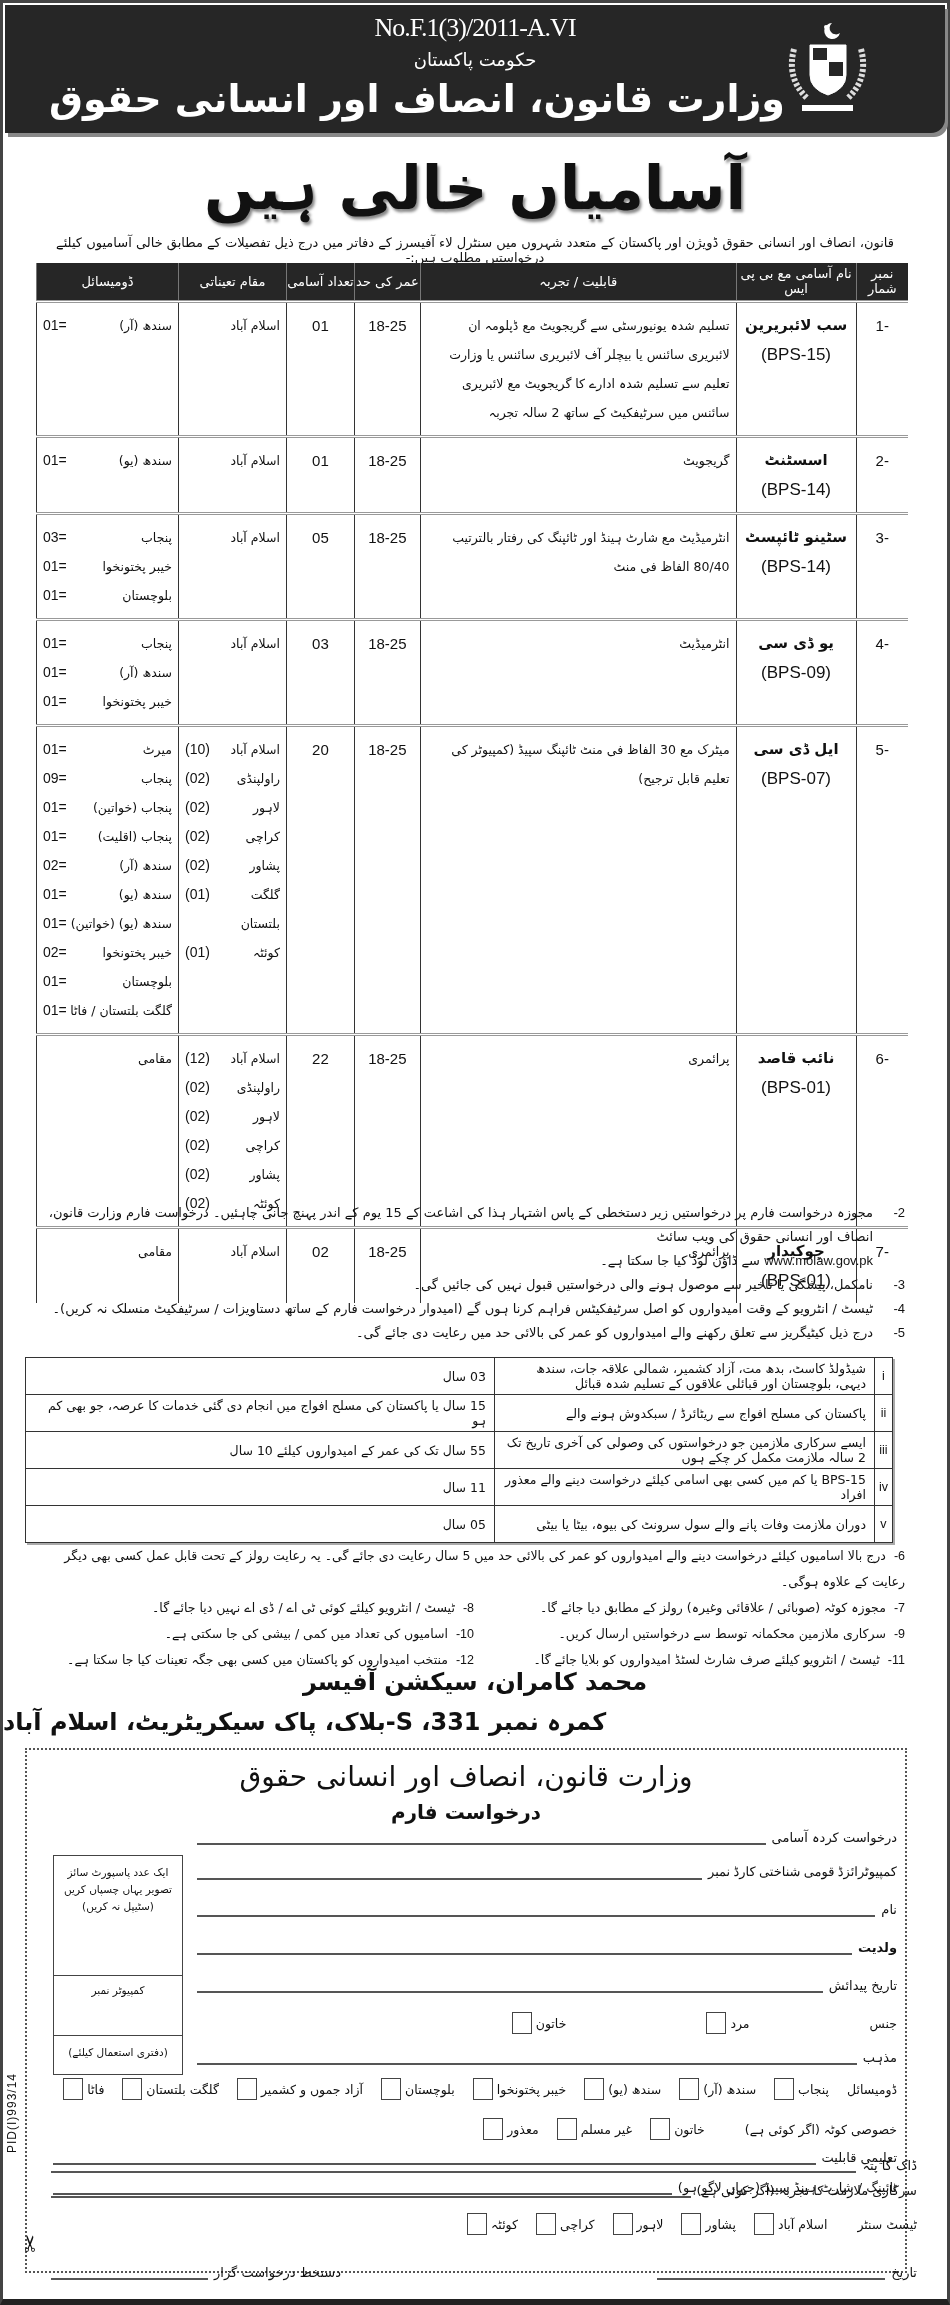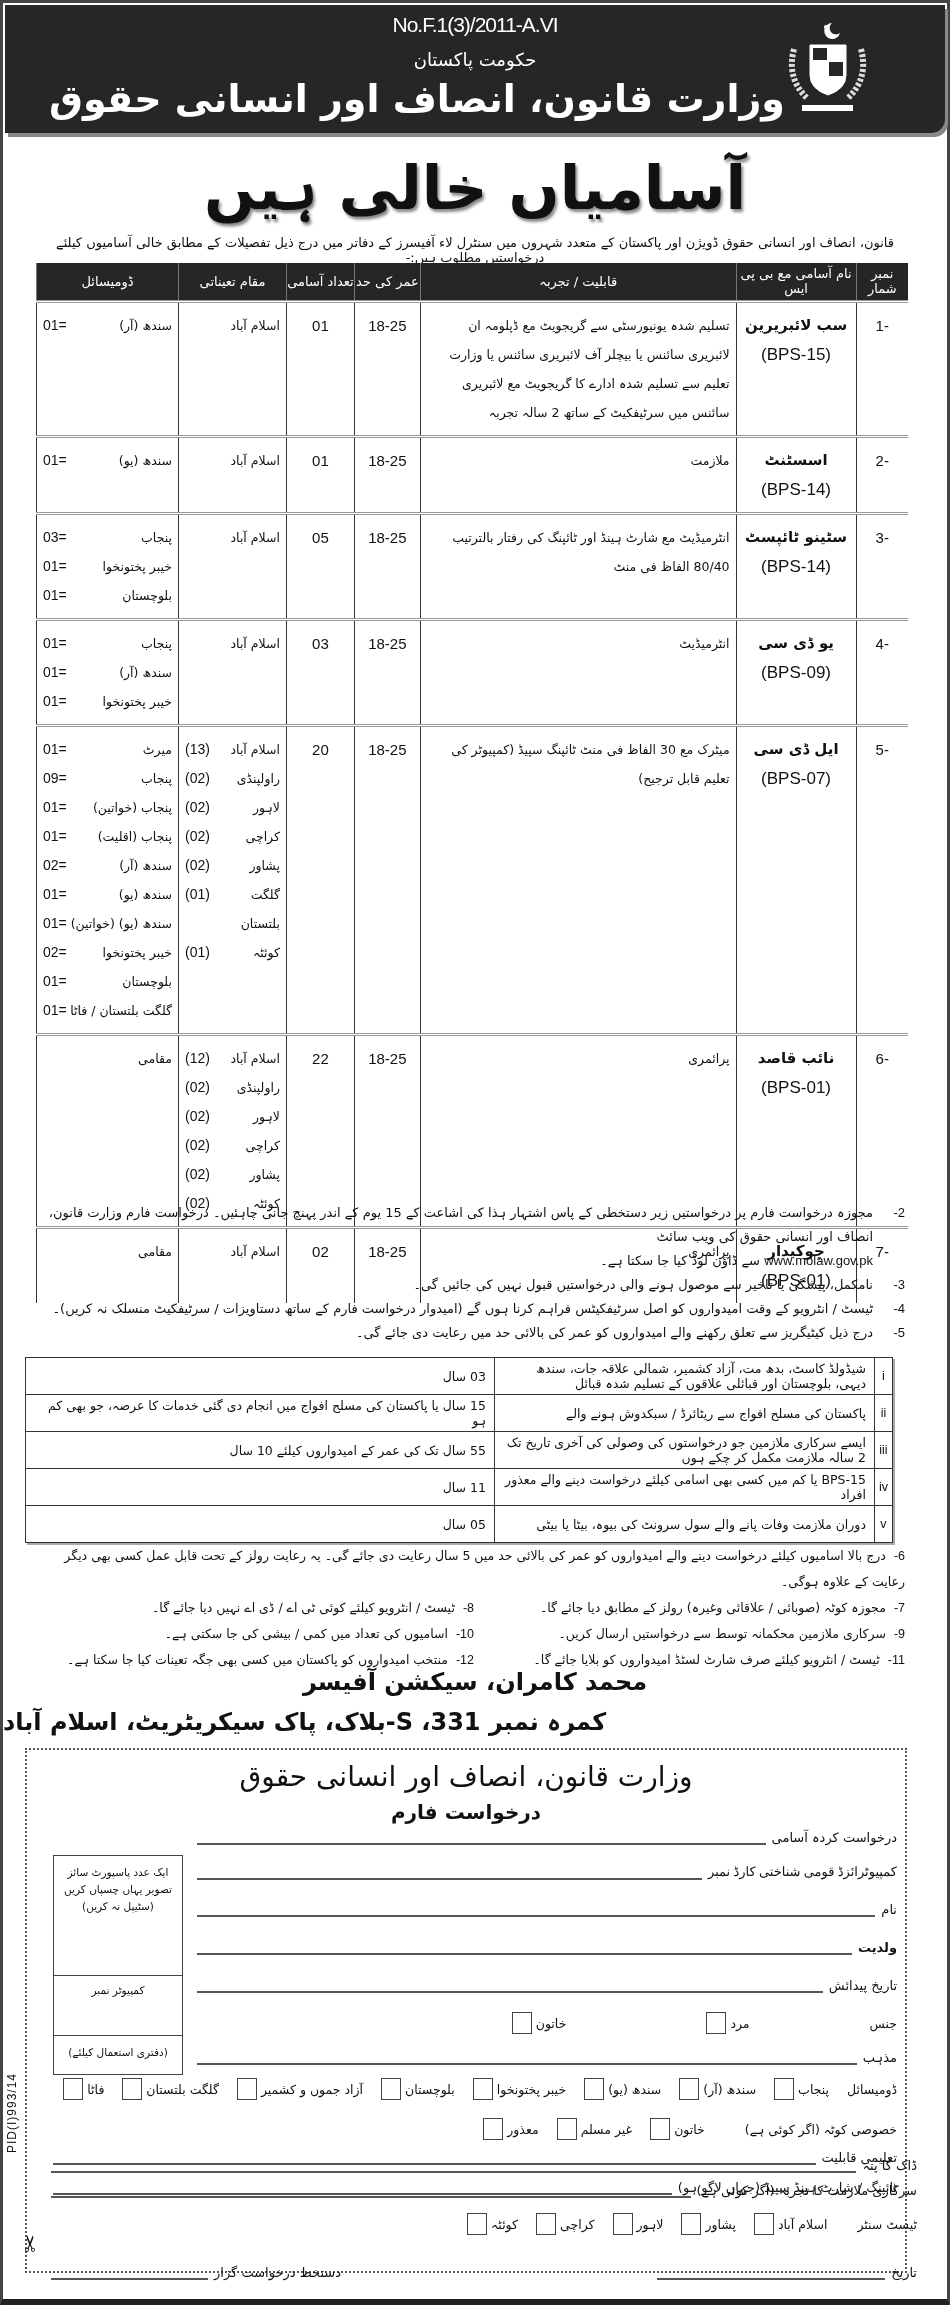--- a/index.html
+++ b/index.html
@@ -1,19 +1,19 @@
 <!DOCTYPE html>
 <html><head>
 <meta charset="utf-8">
 <style>
   * { box-sizing: border-box; margin: 0; padding: 0; }
   body { width: 950px; height: 2305px; background: #fff; font-family: "DejaVu Sans", sans-serif; color: #111; overflow: hidden; }
   .page { position: relative; width: 950px; height: 2305px; border: 3px solid #444; border-bottom: 6px solid #222; }
   .header { position: absolute; left: 2px; top: 2px; width: 940px; height: 128px; background: #262626; border-radius: 0 0 14px 0; box-shadow: 3px 4px 0 #888; color: #fff; }
-  .hdr-ref { position: absolute; left: 0; width: 100%; top: 8px; text-align: center; font-family: Liberation Sans, sans-serif; font-size: 21px; letter-spacing: -1px; }
+  .hdr-ref { position: absolute; left: 0; width: 100%; top: 8px; text-align: center; font-family: Liberation Serif, serif; font-size: 26px; letter-spacing: -1px; }
   .hdr-gov { position: absolute; left: 0; width: 100%; top: 44px; text-align: center; font-size: 18px; direction: rtl; }
   .hdr-ministry { position: absolute; right: 160px; top: 72px; font-size: 38px; font-weight: bold; direction: rtl; white-space: nowrap; letter-spacing: 1px; }
   .emblem { position: absolute; right: 70px; top: 14px; width: 95px; height: 100px; }
   .title { position: absolute; left: 0; width: 100%; top: 150px; text-align: center; font-size: 60px; font-weight: bold; direction: rtl; text-shadow: 2px 3px 3px #888; }
   .intro { position: absolute; left: 40px; right: 40px; top: 232px; text-align: center; font-size: 13px; direction: rtl; }
   table.jobs { position: absolute; left: 33px; top: 260px; width: 872px; border-collapse: collapse; direction: rtl; font-size: 12.5px; }
   table.jobs th { background: #262626; color: #fff; height: 38px; font-weight: normal; font-size: 13px; border-left: 1px solid #777; }
   table.jobs td { vertical-align: top; border-left: 1px solid #333; padding: 8px 6px; line-height: 29px; }
   table.jobs tr.row td { border-top: 3px double #999; }
   .c-no { width: 52px; text-align: center; font-family: "Liberation Sans", sans-serif; font-size: 15px; }
@@ -108,21 +108,21 @@
           <td class="c-dom">
             <div class="kv">
               <span>سندھ (آر)</span>
               <span class="v">01=</span>
             </div>
           </td>
         </tr>
         <tr class="row">
           <td class="c-no">-2</td>
           <td class="c-name"><span>اسسٹنٹ</span><span class="bps">(BPS-14)</span></td>
-          <td class="c-qual">ملازمت</td>
+          <td class="c-qual">گریجویٹ</td>
           <td class="c-age">18-25</td>
           <td class="c-cnt">01</td>
           <td class="c-place">
             <div class="pl">
               <span>اسلام آباد</span>
               <span class="v"></span>
             </div>
           </td>
           <td class="c-dom">
             <div class="kv">
@@ -187,21 +187,21 @@
         </tr>
         <tr class="row">
           <td class="c-no">-5</td>
           <td class="c-name"><span>ایل ڈی سی</span><span class="bps">(BPS-07)</span></td>
           <td class="c-qual">میٹرک مع 30 الفاظ فی منٹ ٹائپنگ سپیڈ (کمپیوٹر کی تعلیم قابل ترجیح)</td>
           <td class="c-age">18-25</td>
           <td class="c-cnt">20</td>
           <td class="c-place">
             <div class="pl">
               <span>اسلام آباد</span>
-              <span class="v">(13)</span>
+              <span class="v">(10)</span>
             </div>
             <div class="pl">
               <span>راولپنڈی</span>
               <span class="v">(02)</span>
             </div>
             <div class="pl">
               <span>لاہور</span>
               <span class="v">(02)</span>
             </div>
             <div class="pl">

